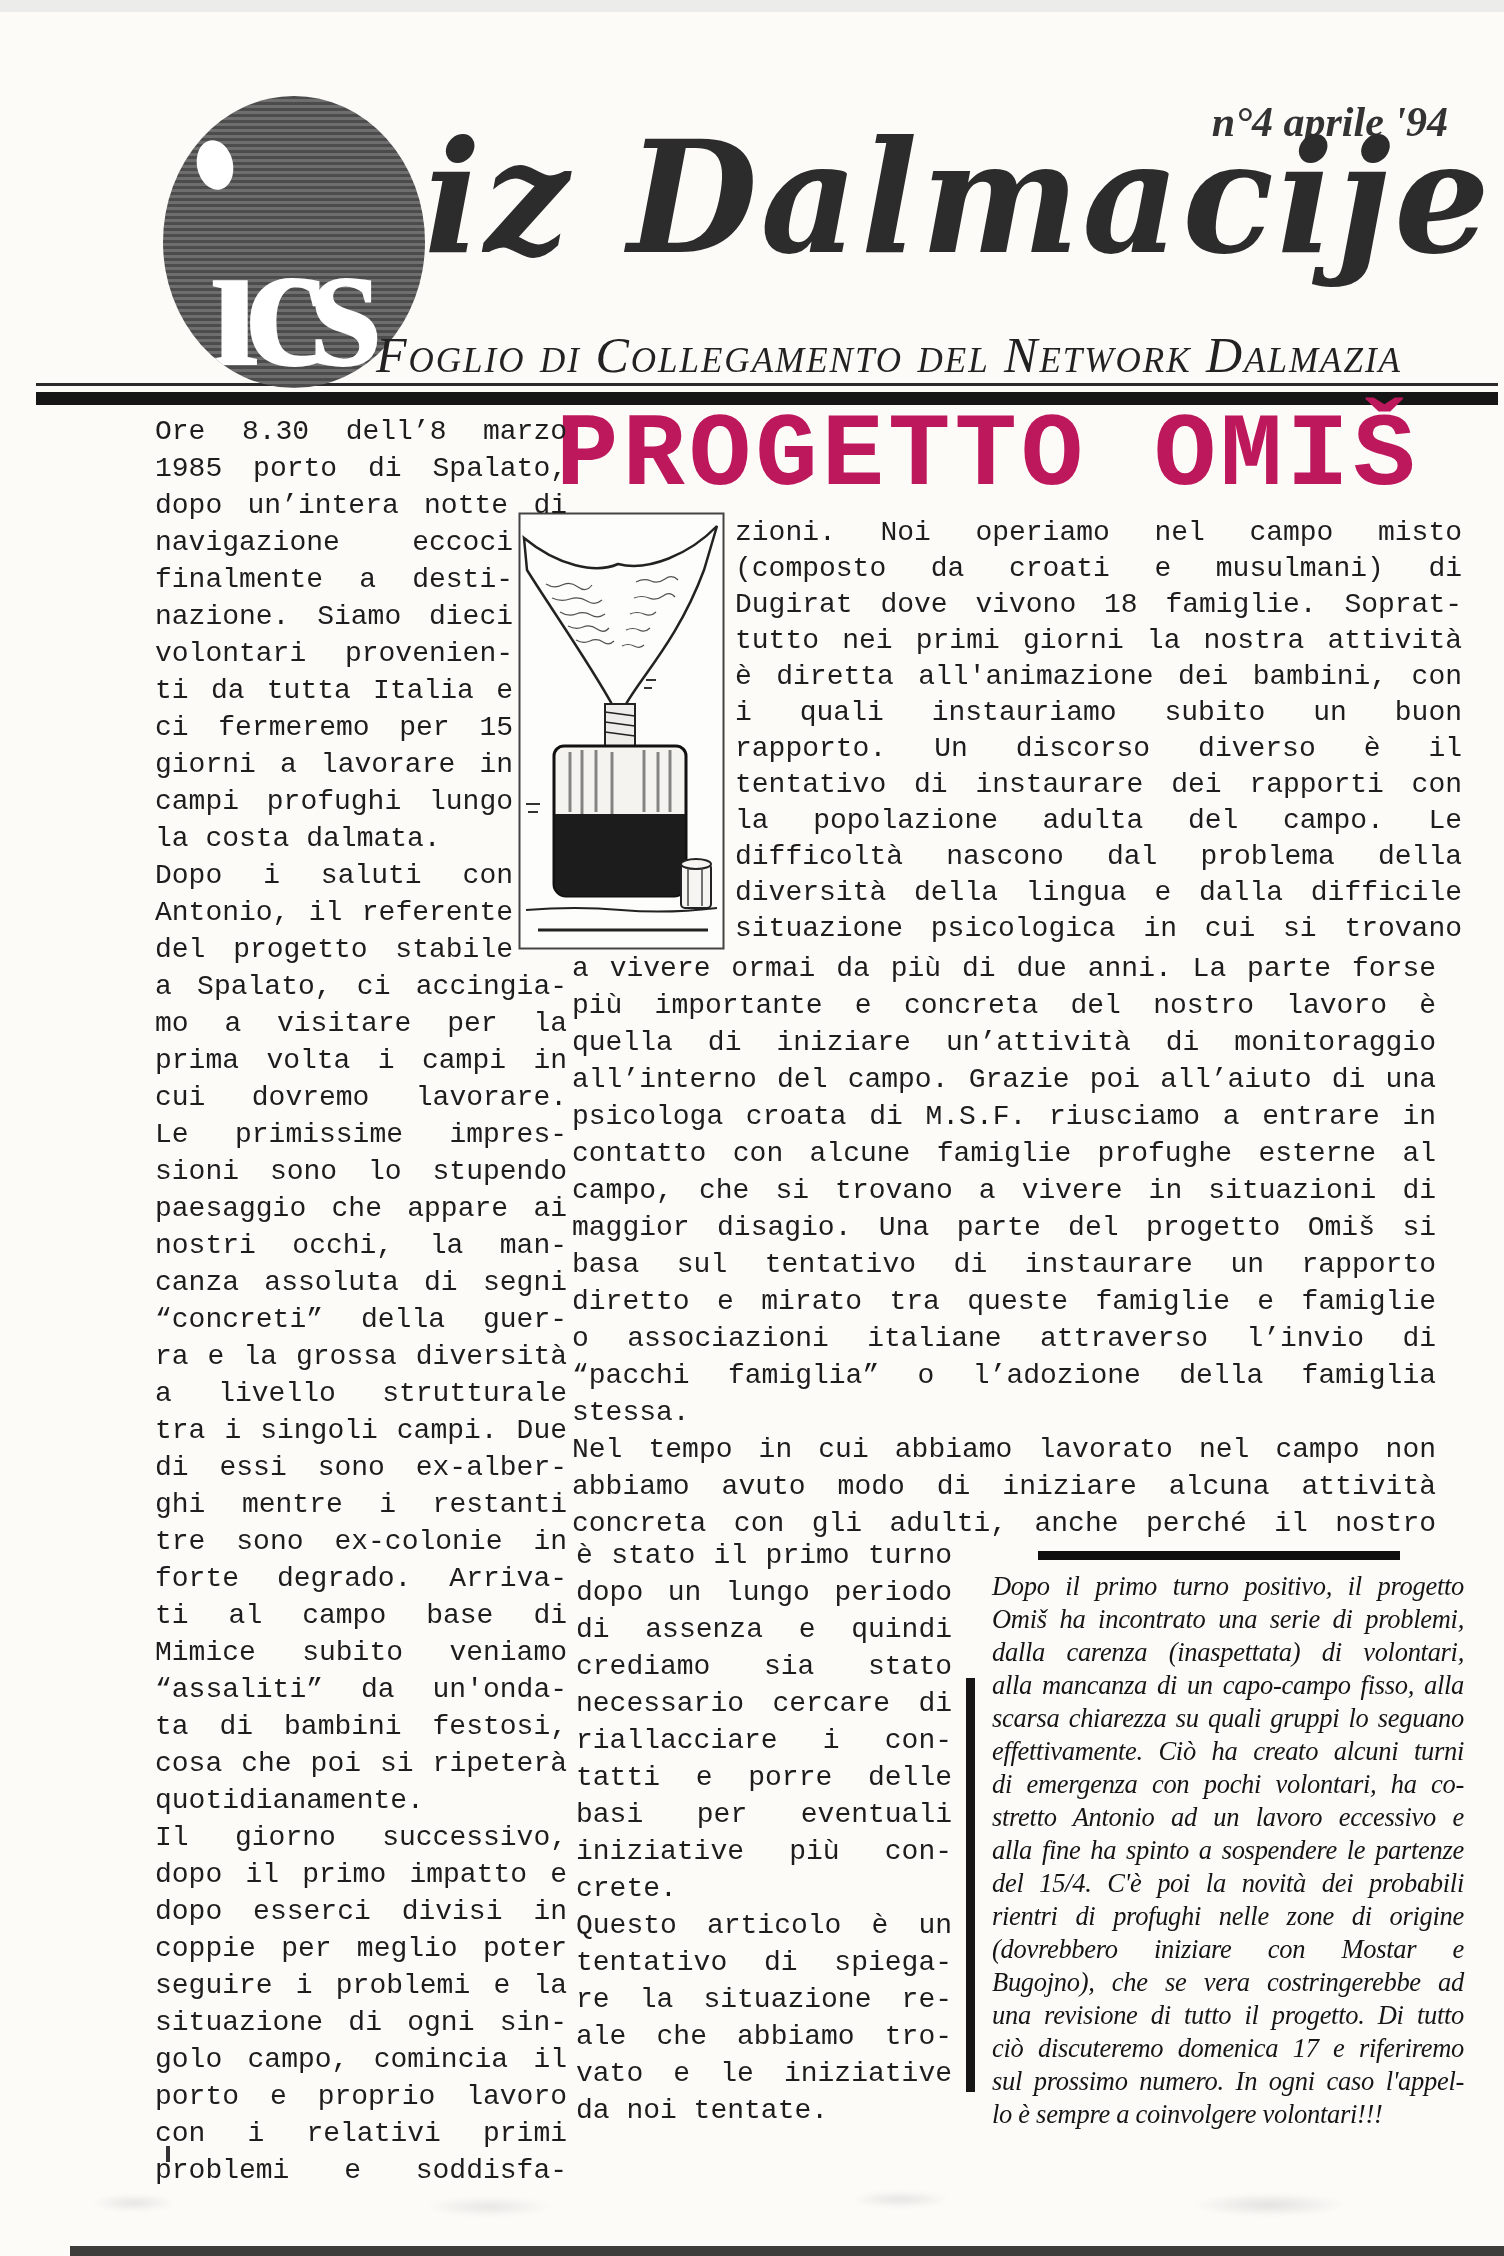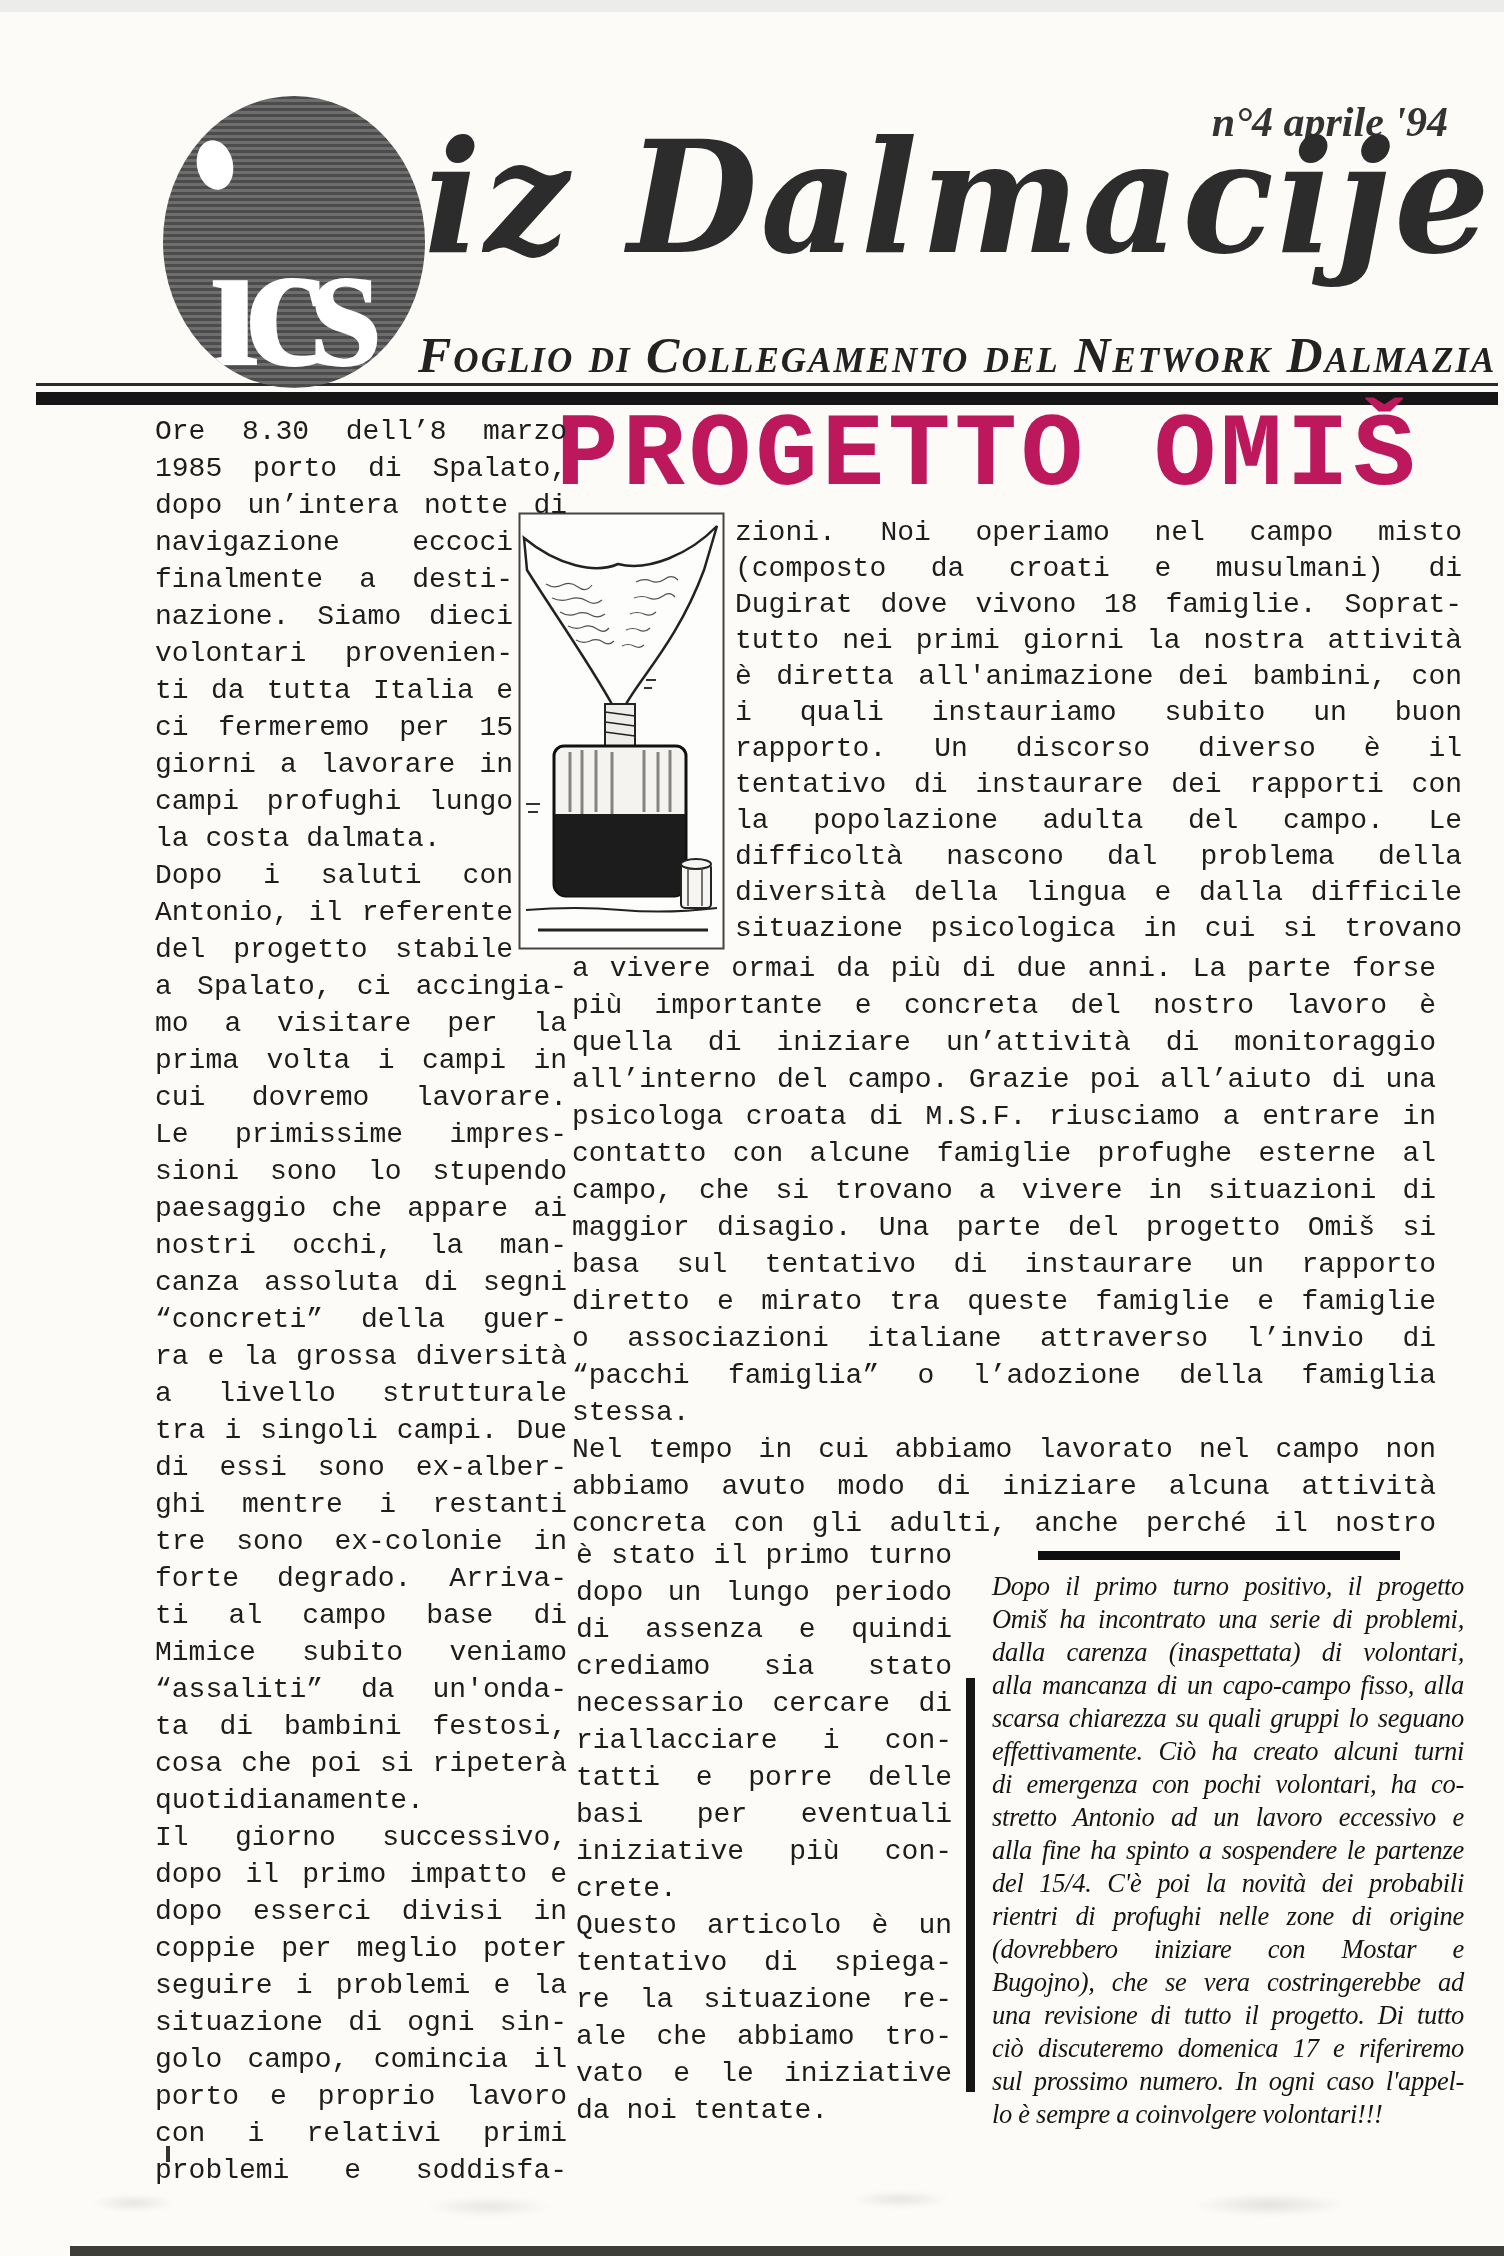--- a/index.html
+++ b/index.html
@@ -32,23 +32,23 @@
     letter-spacing:3px; color:#2c2c2c; white-space:nowrap;
     transform:scaleY(1.04);
   }
   #issue-number{
     right:56px; top:98px;
     font-family:"Liberation Serif","DejaVu Serif",serif;
     font-style:italic; font-weight:600; font-size:42px; color:#333;
     white-space:nowrap;
   }
   #masthead-subtitle{
-    left:418px; top:326px; width:1070px;
+    left:376px; top:326px; width:1070px;
     font-family:"Liberation Serif","DejaVu Serif",serif;
-    font-style:italic; font-variant:small-caps; font-weight:700;
+    font-style:italic; font-variant:small-caps; font-weight:400;
     font-size:50px; letter-spacing:2px; color:#222; white-space:nowrap;
   }
   #rule-thin{ left:36px; top:383px; width:1462px; height:3px; background:#2a2a2a; }
   #rule-thick{ left:36px; top:392px; width:1462px; height:13px; background:#161616; }
   
   .textcol{ font-size:28px; line-height:37px; }
   .tblock{ }
   .tblock.narrow{ padding-right:54px; }
   .line{ text-align:justify; text-align-last:justify; white-space:normal; }
   .line.endline{ text-align-last:left; }

